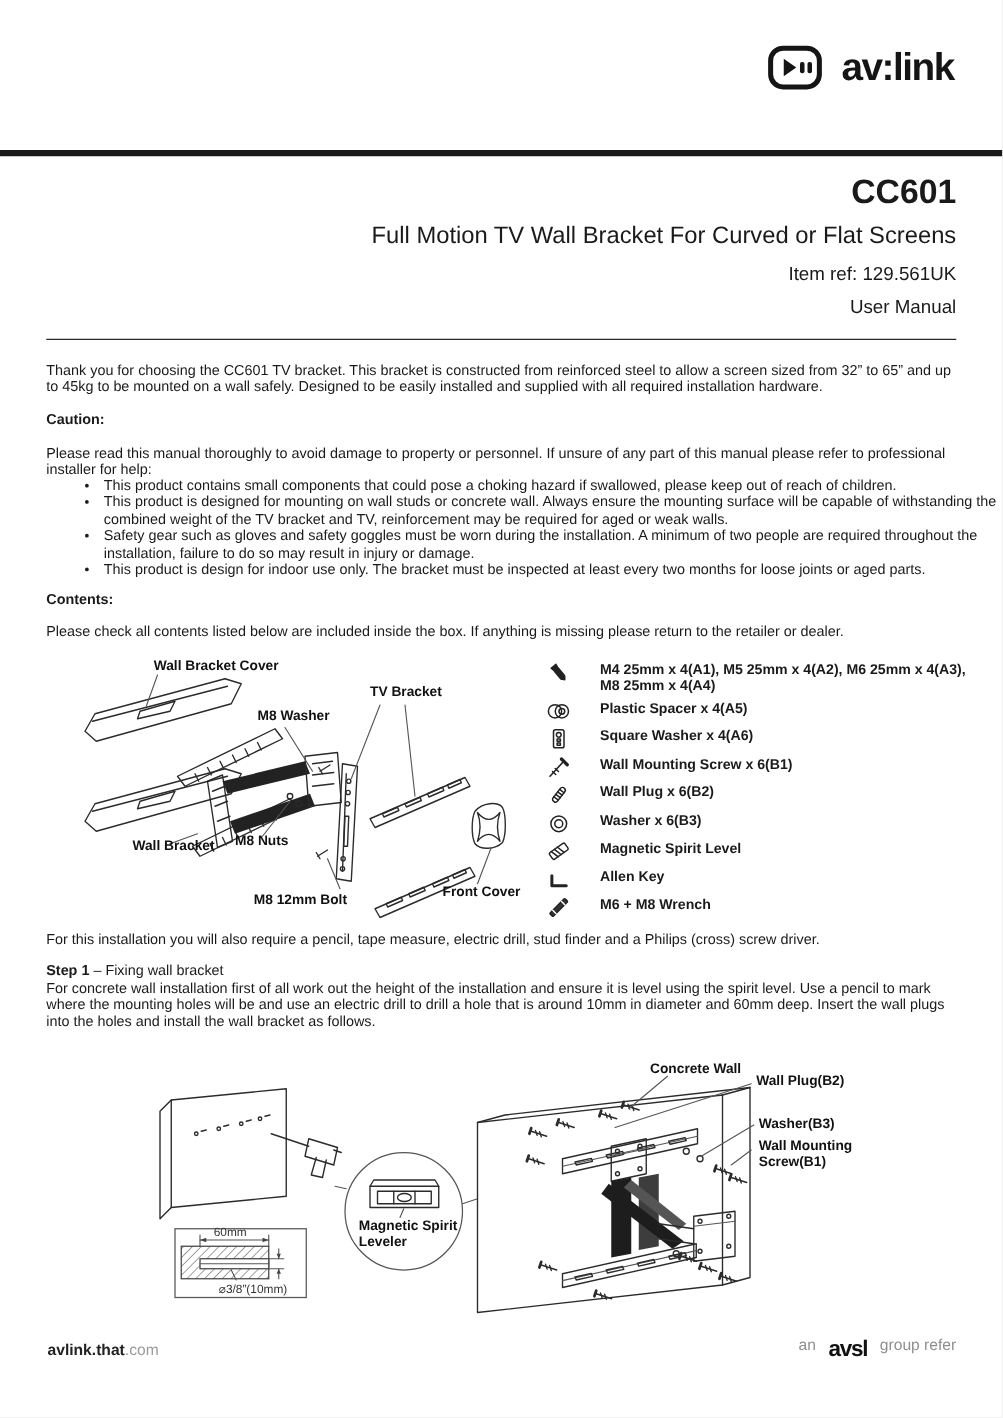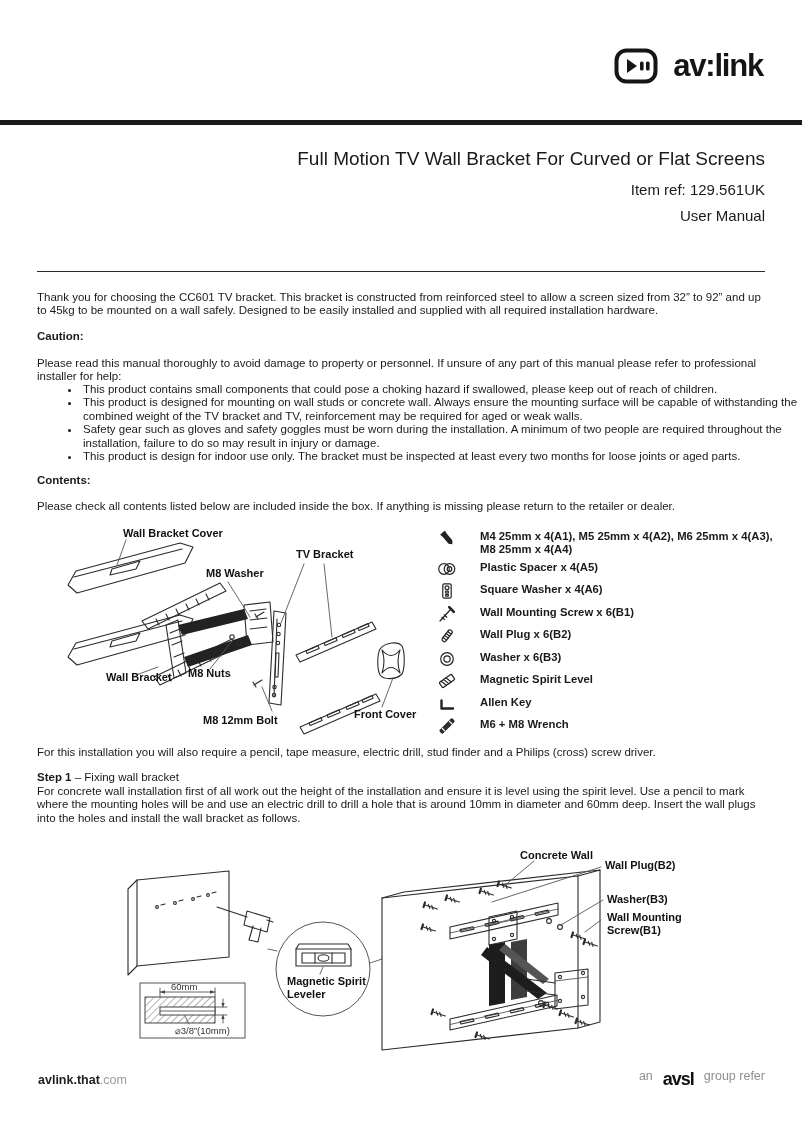--- a/index.html
+++ b/index.html
@@ -3,21 +3,21 @@
 <meta charset="utf-8">
 <style>
   html,body{margin:0;padding:0;background:#e8e8e8;}
   .page{position:relative;width:802px;height:1134px;background:#ffffff;margin:0 auto;
         font-family:"Liberation Sans",sans-serif;color:#1a1a1a;overflow:hidden;}
   .abs{position:absolute;}
   p.body{font-size:11.5px;line-height:13.4px;margin:0;width:731px;left:37px;}
   .head{font-size:11.5px;font-weight:bold;margin:0;left:37px;}
   .thick-rule{left:0;top:120px;width:802px;height:5px;background:#1a1a1a;}
   .thin-rule{left:37px;top:271px;width:728px;height:1.4px;background:#2a2a2a;}
-  .logo{top:48px;right:39px;display:flex;align-items:center;gap:15px;}
+  .logo{top:36px;right:39px;display:flex;align-items:center;gap:15px;}
   .logo-text{font-size:31px;font-weight:800;letter-spacing:-1.2px;color:#151515;}
   .title-block{right:37px;top:138px;text-align:right;}
   .product-code{font-size:27px;font-weight:700;line-height:30px;}
   .product-title{font-size:19px;line-height:23px;margin-top:9px;}
   .item-ref{font-size:15px;line-height:18px;margin-top:11px;}
   .doc-type{font-size:15px;line-height:18px;margin-top:8px;}
   ul.bullets{left:37px;top:383px;width:728px;margin:0;padding:0 0 0 44px;
              font-size:11.5px;line-height:13.4px;}
   ul.bullets li{margin:0;padding-left:2px;}
   .dlabel{position:absolute;font-weight:bold;font-size:11px;line-height:12.5px;
@@ -51,28 +51,29 @@
         <rect x="26" y="13.5" width="3.6" height="9" rx="1.6" fill="#151515"></rect>
         <rect x="32" y="13.5" width="3.6" height="9" rx="1.6" fill="#151515"></rect>
       </svg>
     </span>
     <span class="logo-text">av:link</span>
   </div>
 
   <div class="thick-rule abs"></div>
 
   <div class="title-block abs">
+    <div class="product-code">CC601</div>
     <div class="product-title">Full Motion TV Wall Bracket For Curved or Flat Screens</div>
     <div class="item-ref">Item ref: 129.561UK</div>
     <div class="doc-type">User Manual</div>
   </div>
 
   <div class="thin-rule abs"></div>
 
-  <p class="body abs" style="top:291px;">Thank you for choosing the CC601 TV bracket. This bracket is constructed from reinforced steel to allow a screen sized from 32” to 92” and up to 45kg to be mounted on a wall safely. Designed to be easily installed and supplied with all required installation hardware.</p>
+  <p class="body abs" style="top:291px;">Thank you for choosing the CC601 TV bracket. This bracket is constructed from reinforced steel to allow a screen sized from 32” to 65” and up to 45kg to be mounted on a wall safely. Designed to be easily installed and supplied with all required installation hardware.</p>
 
   <h3 class="head abs" style="top:330px;">Caution:</h3>
 
   <p class="body abs" style="top:357px;">Please read this manual thoroughly to avoid damage to property or personnel. If unsure of any part of this manual please refer to professional installer for help:</p>
 
   <ul class="bullets abs">
     <li>This product contains small components that could pose a choking hazard if swallowed, please keep out of reach of children.</li>
     <li>This product is designed for mounting on wall studs or concrete wall. Always ensure the mounting surface will be capable of withstanding the combined weight of the TV bracket and TV, reinforcement may be required for aged or weak walls.</li>
     <li>Safety gear such as gloves and safety goggles must be worn during the installation. A minimum of two people are required throughout the installation, failure to do so may result in injury or damage.</li>
     <li>This product is design for indoor use only. The bracket must be inspected at least every two months for loose joints or aged parts.</li>

